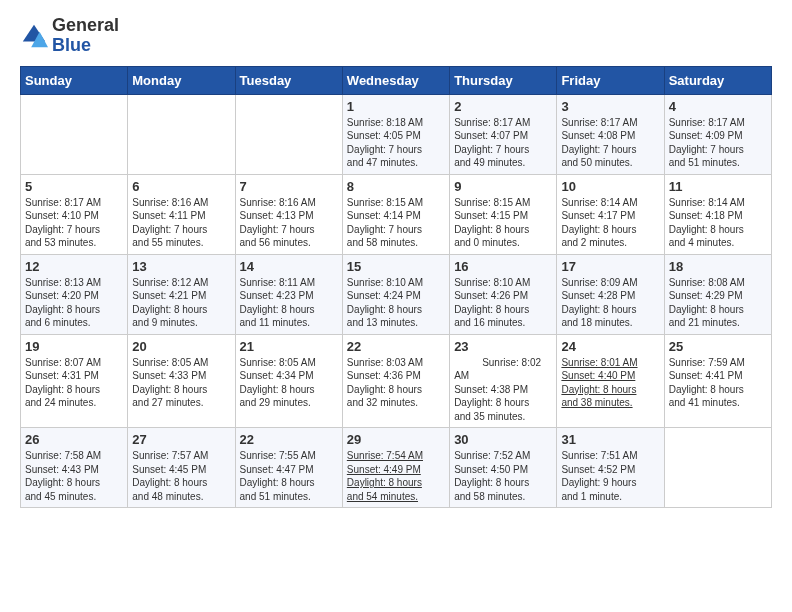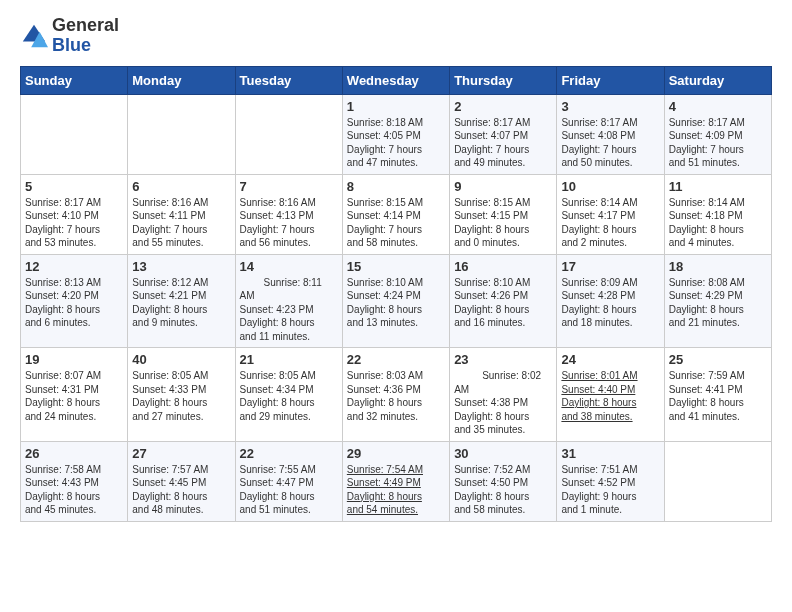--- a/index.html
+++ b/index.html
@@ -184,21 +184,21 @@
         </tr>
         <tr>
           <td><span class="day-number">12</span><span class="day-detail" style="white-space: pre-line;">Sunrise: 8:13 AM
 Sunset: 4:20 PM
 Daylight: 8 hours
 and 6 minutes.</span></td>
           <td><span class="day-number">13</span><span class="day-detail" style="white-space: pre-line;">Sunrise: 8:12 AM
 Sunset: 4:21 PM
 Daylight: 8 hours
 and 9 minutes.</span></td>
-          <td><span class="day-number">14</span><span class="day-detail" style="white-space: pre-line; margin-left: 24px;">Sunrise: 8:11 AM
+          <td><span class="day-number">14</span><span class="day-detail" style="white-space: pre-line;">Sunrise: 8:11 AM
 Sunset: 4:23 PM
 Daylight: 8 hours
 and 11 minutes.</span></td>
           <td><span class="day-number">15</span><span class="day-detail" style="white-space: pre-line;">Sunrise: 8:10 AM
 Sunset: 4:24 PM
 Daylight: 8 hours
 and 13 minutes.</span></td>
           <td><span class="day-number">16</span><span class="day-detail" style="white-space: pre-line;">Sunrise: 8:10 AM
 Sunset: 4:26 PM
 Daylight: 8 hours
@@ -210,21 +210,21 @@
           <td><span class="day-number">18</span><span class="day-detail" style="white-space: pre-line;">Sunrise: 8:08 AM
 Sunset: 4:29 PM
 Daylight: 8 hours
 and 21 minutes.</span></td>
         </tr>
         <tr>
           <td><span class="day-number">19</span><span class="day-detail" style="white-space: pre-line;">Sunrise: 8:07 AM
 Sunset: 4:31 PM
 Daylight: 8 hours
 and 24 minutes.</span></td>
-          <td><span class="day-number">40</span><span class="day-detail" style="white-space: pre-line;">Sunrise: 8:05 AM
+          <td><span class="day-number">20</span><span class="day-detail" style="white-space: pre-line;">Sunrise: 8:05 AM
 Sunset: 4:33 PM
 Daylight: 8 hours
 and 27 minutes.</span></td>
           <td><span class="day-number">21</span><span class="day-detail" style="white-space: pre-line;">Sunrise: 8:05 AM
 Sunset: 4:34 PM
 Daylight: 8 hours
 and 29 minutes.</span></td>
           <td><span class="day-number">22</span><span class="day-detail" style="white-space: pre-line;">Sunrise: 8:03 AM
 Sunset: 4:36 PM
 Daylight: 8 hours

